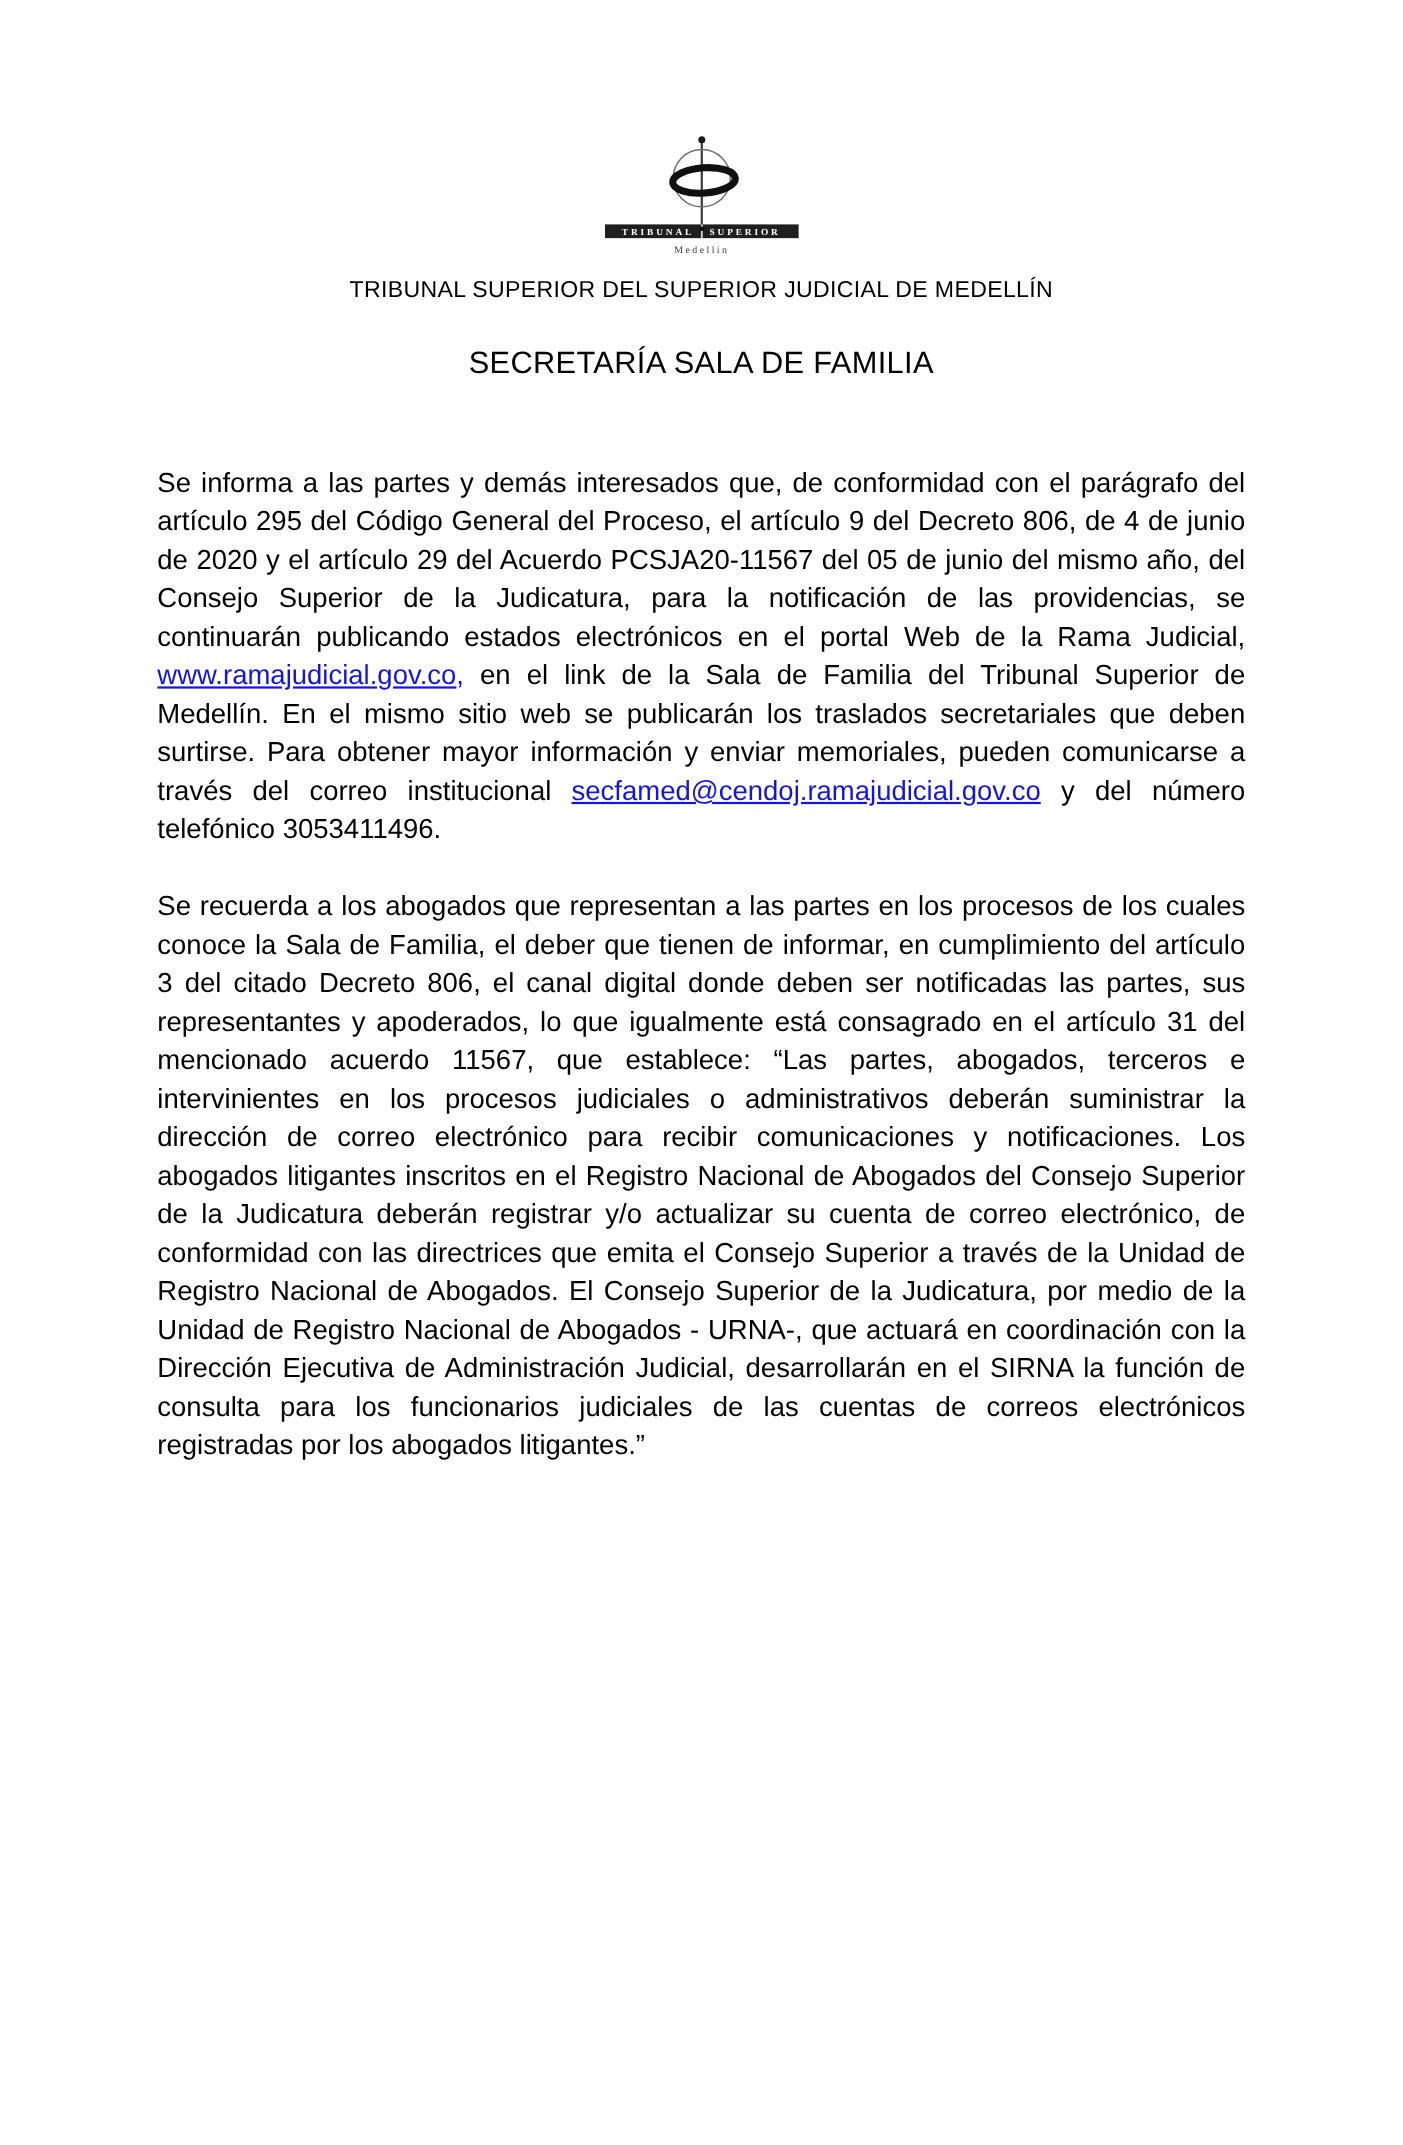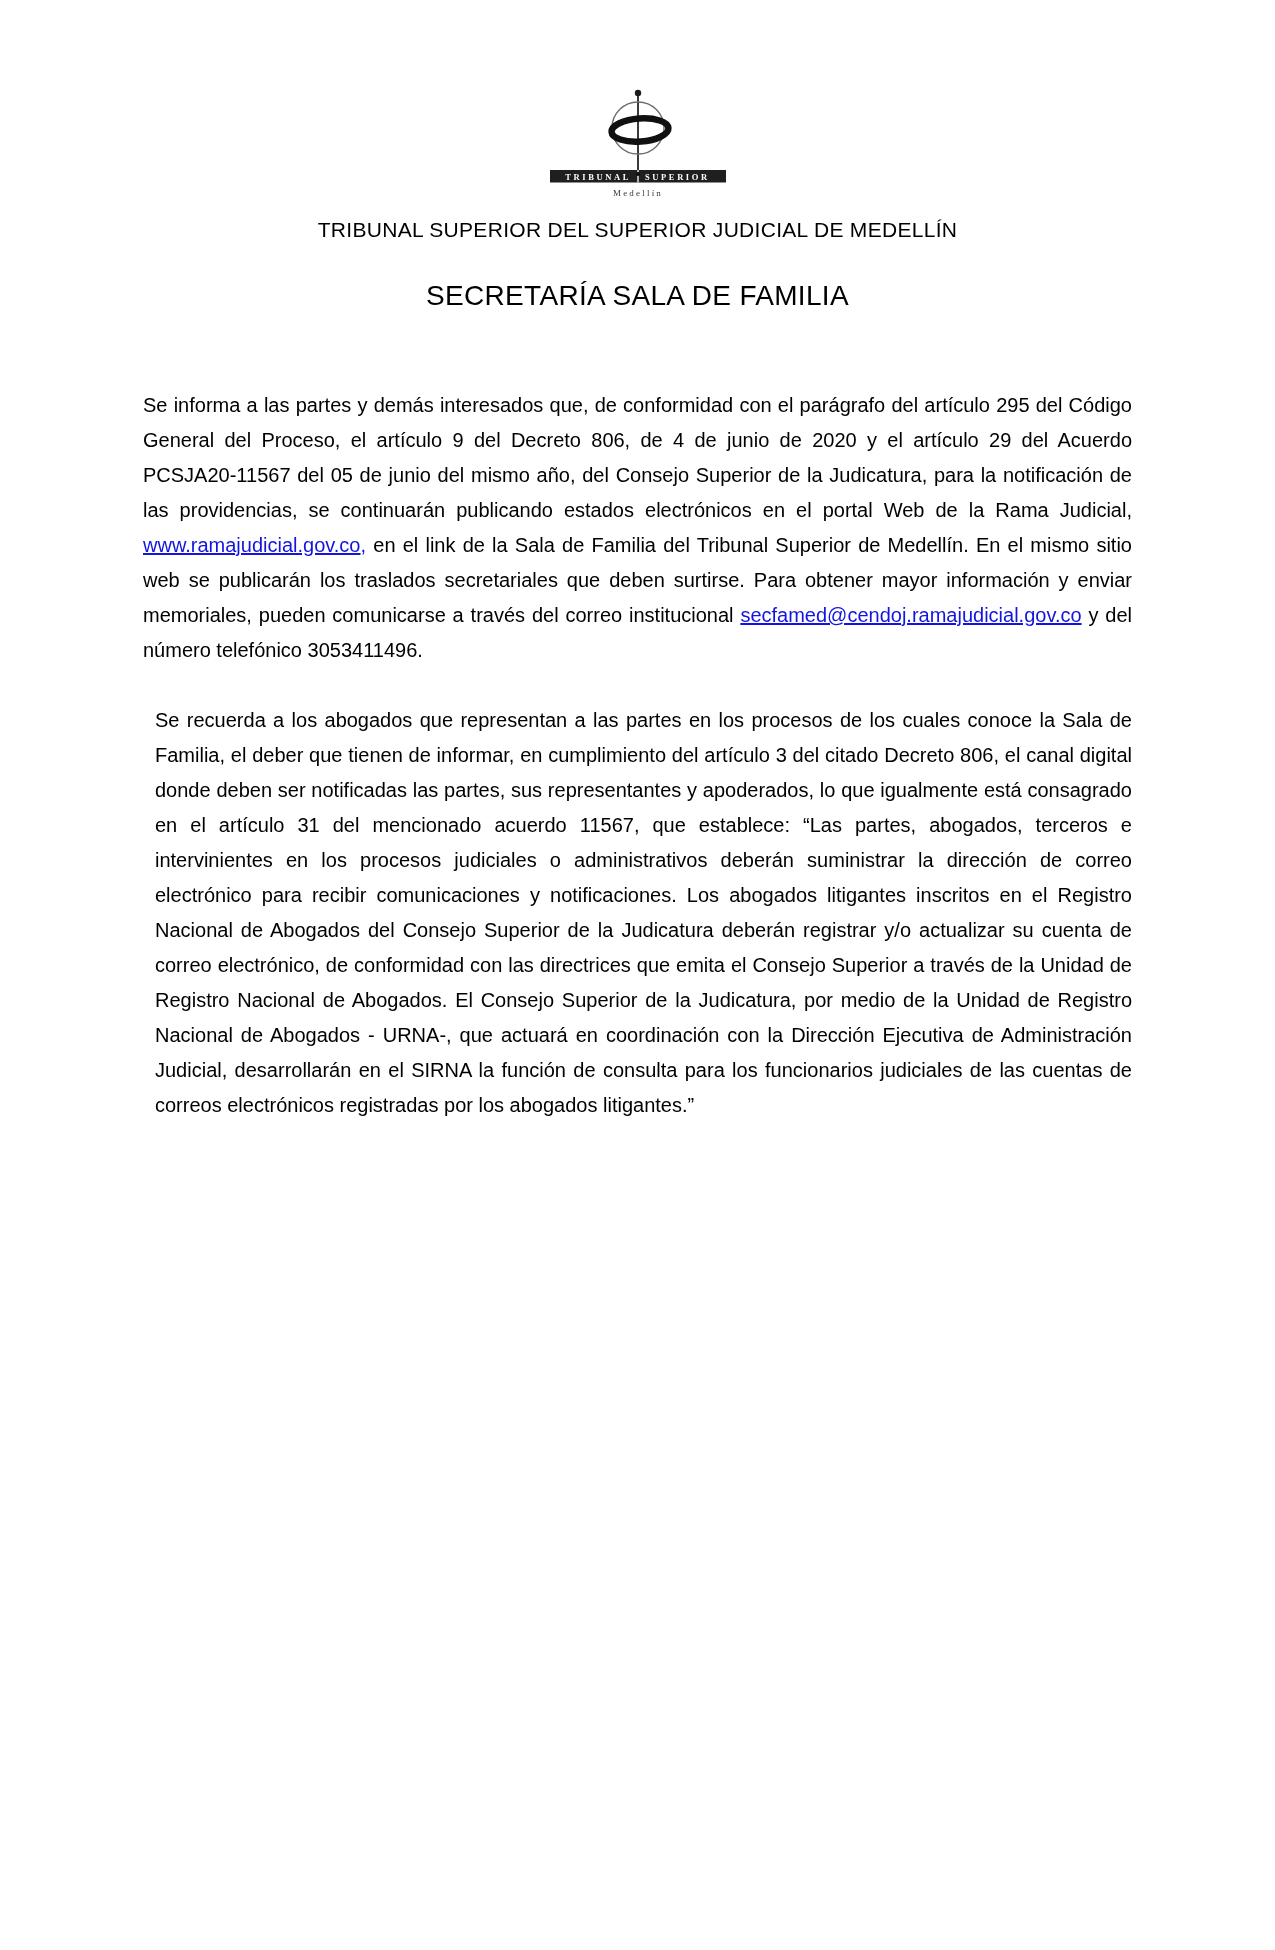--- a/index.html
+++ b/index.html
@@ -9,21 +9,21 @@
     height: 1950px;
     margin: 0 auto;
     background: #ffffff;
     color: #000000;
     font-family: "Liberation Sans", sans-serif;
     position: relative;
     overflow: hidden;
   }
   
   .logo-wrap {
-    padding-top: 86px;
+    padding-top: 120px;
     text-align: center;
   }
   svg.logo { display: block; margin: 0 auto; }
   .banner-text {
     font-family: "Liberation Serif", serif;
     font-weight: bold;
   }
   .city-text {
     font-family: "Liberation Serif", serif;
   }
@@ -39,26 +39,26 @@
     margin-top: 38px;
     text-align: center;
     font-size: 28px;
     font-weight: 400;
     letter-spacing: 0.3px;
     color: #000000;
   }
   
   .doc-body {
     margin: 76px 143px 0 143px;
-    font-size: 20px;
+    font-size: 25px;
     line-height: 35px;
     text-align: justify;
     color: #000000;
   }
-  .doc-body p + p { margin-top: 35px; margin-left: 12px; }
+  .doc-body p + p { margin-top: 35px; }
   a.doc-link {
     color: #1414e0;
     text-decoration: underline;
     cursor: pointer;
   }
   .link-comma {
     color: #1414e0;
     text-decoration: none;
   }
 </style>

